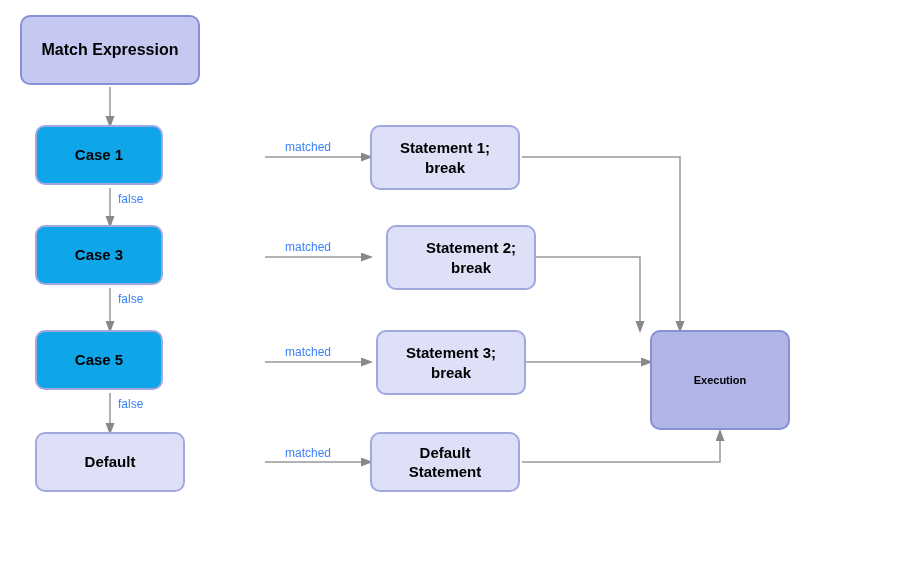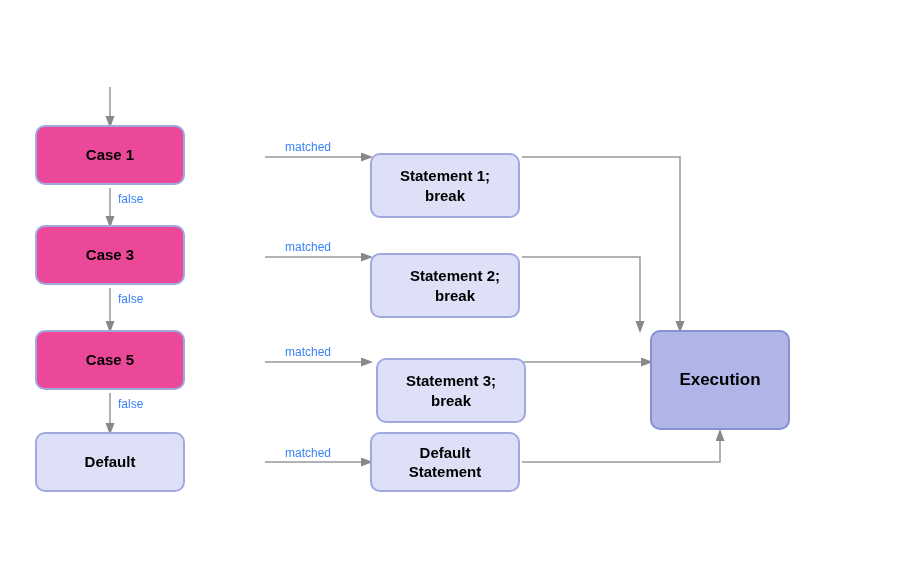--- a/index.html
+++ b/index.html
@@ -30,38 +30,37 @@
     .node-start {
       background: #c5c8f0;
       border: 2px solid #8890d4;
       width: 180px;
       height: 70px;
       left: 20px;
       top: 15px;
       font-size: 16px;
     }
     .node-case {
-      background: #ec4899;
+      background: #0ea5e9;
       border: 2px solid #a0a8e0;
-      width: 150px;
+      width: 128px;
       height: 60px;
     }
     .node-stmt {
       background: #dde0f7;
       border: 2px solid #a0a8e0;
       width: 150px;
       height: 65px;
-      margin-top: 28px;
     }
     .node-exec {
       background: #b0b5e8;
       border: 2px solid #8890d4;
       width: 140px;
       height: 100px;
-      font-size: 17px;
+      font-size: 11px;
     }
     .node-default {
       background: #dde0f7;
       border: 2px solid #a0a8e0;
       width: 150px;
       height: 60px;
     }
     .node-default-stmt {
       background: #dde0f7;
       border: 2px solid #a0a8e0;
@@ -113,20 +112,23 @@
 
     <path d="M 522 157 L 680 157 L 680 330" stroke="#999" stroke-width="1.5" fill="none" marker-end="url(#arr)"></path>
 
     <path d="M 522 257 L 640 257 L 640 330" stroke="#999" stroke-width="1.5" fill="none" marker-end="url(#arr)"></path>
 
     <line x1="522" y1="362" x2="650" y2="362" stroke="#999" stroke-width="1.5" marker-end="url(#arr)"></line>
 
     <path d="M 522 462 L 720 462 L 720 432" stroke="#999" stroke-width="1.5" fill="none" marker-end="url(#arr)"></path>
   </svg>
 
+  <div class="node node-start">
+    <span>Match Expression</span>
+  </div>
 
   <div class="node node-case" style="left:35px; top:125px;">
     <span>Case 1</span>
   </div>
 
   <div class="node node-case" style="left:35px; top:225px;">
     <span>Case 3</span>
   </div>
 
   <div class="node node-case" style="left:35px; top:330px;">
@@ -134,21 +136,21 @@
   </div>
 
   <div class="node node-default" style="left:35px; top:432px;">
     <span>Default</span>
   </div>
 
   <div class="node node-stmt" style="left:370px; top:125px;">
     <span>Statement 1;<br>break</span>
   </div>
 
-  <div class="node node-stmt" style="left:370px; top:225px;padding-left:20px;">
+  <div class="node node-stmt" style="left:386px; top:225px;padding-left:20px;">
     <span>Statement 2;<br>break</span>
   </div>
 
   <div class="node node-stmt" style="left:376px; top:330px;">
     <span>Statement 3;<br>break</span>
   </div>
 
   <div class="node node-default-stmt" style="left:370px; top:432px;">
     <span>Default<br>Statement</span>
   </div>

